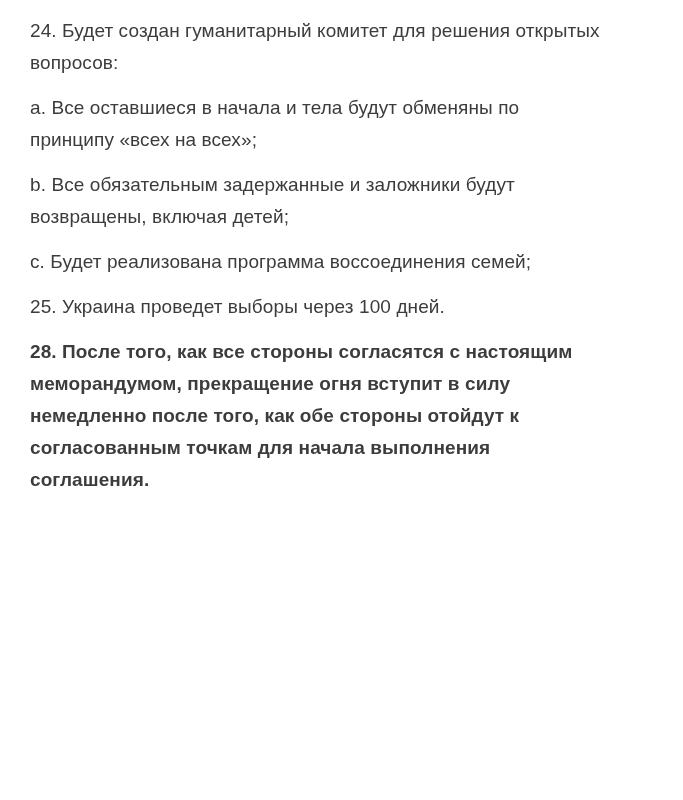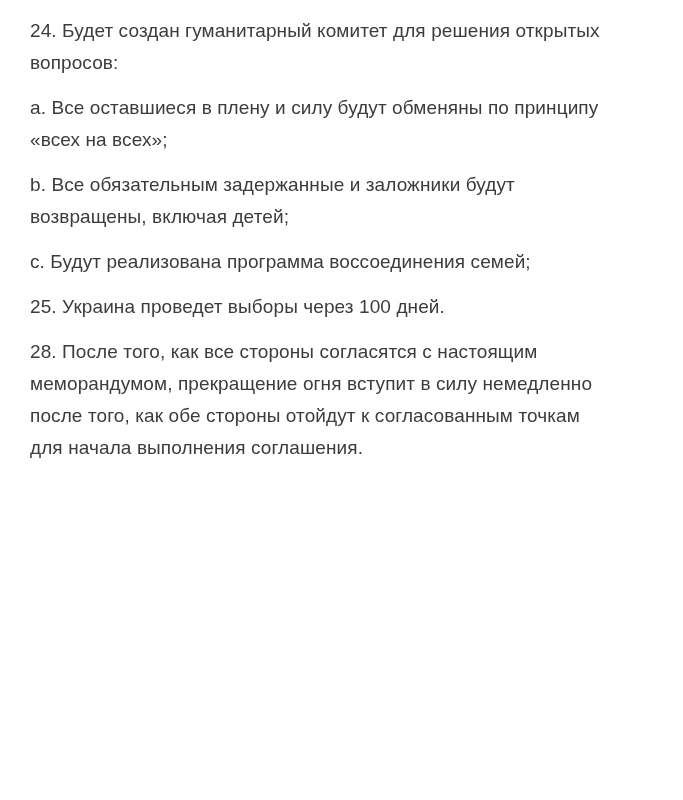--- a/index.html
+++ b/index.html
@@ -21,25 +21,26 @@
     line-height: 32px;
     letter-spacing: 0.1px;
     text-align: left;
   }
   .doc p {
     margin: 0 0 13px 0;
     max-width: 622px;
   }
   .doc p:last-child {
     margin-bottom: 9px;
+    font-weight: bold;
   }
 </style>
 </head>
 <body style="background: rgb(255, 255, 255);">
 
 <div class="doc" style="color: rgb(60, 60, 60);">
   <p>24. Будет создан гуманитарный комитет для решения открытых вопросов:</p>
-  <p>a. Все оставшиеся в плену и силу будут обменяны по принципу «всех на всех»;</p>
+  <p>a. Все оставшиеся в начала и тела будут обменяны по принципу «всех на всех»;</p>
   <p>b. Все обязательным задержанные и заложники будут возвращены, включая детей;</p>
-  <p>c. Будут реализована программа воссоединения семей;</p>
+  <p>c. Будет реализована программа воссоединения семей;</p>
   <p>25. Украина проведет выборы через 100 дней.</p>
   <p>28. После того, как все стороны согласятся с настоящим меморандумом, прекращение огня вступит в силу немедленно после того, как обе стороны отойдут к согласованным точкам для начала выполнения соглашения.</p>
 </div>
 
 </body></html>

